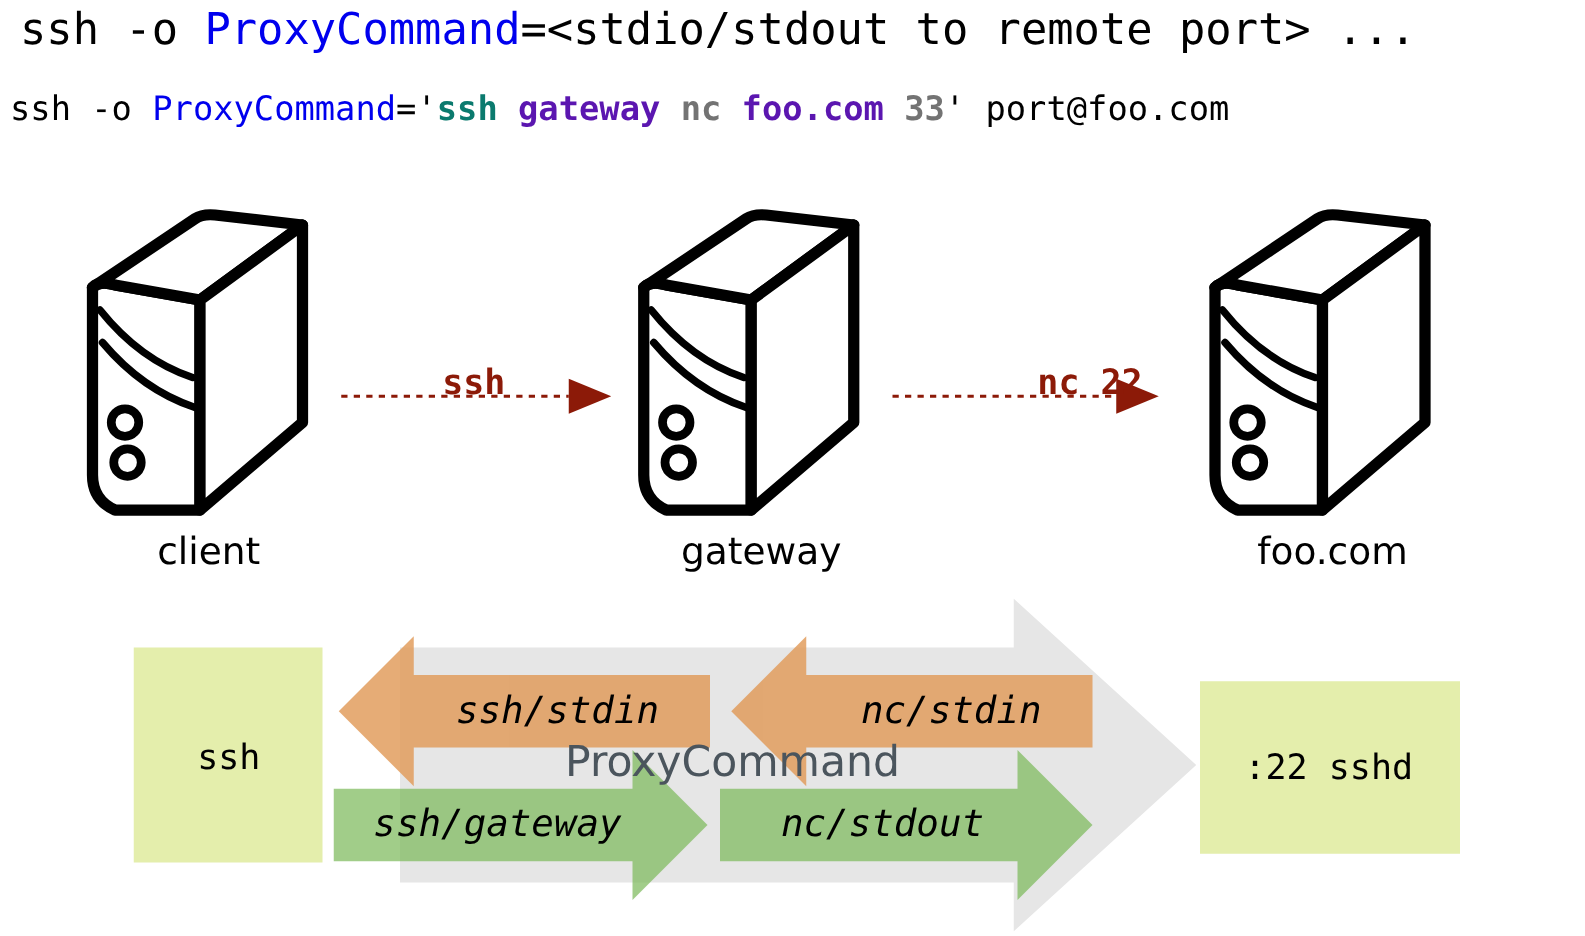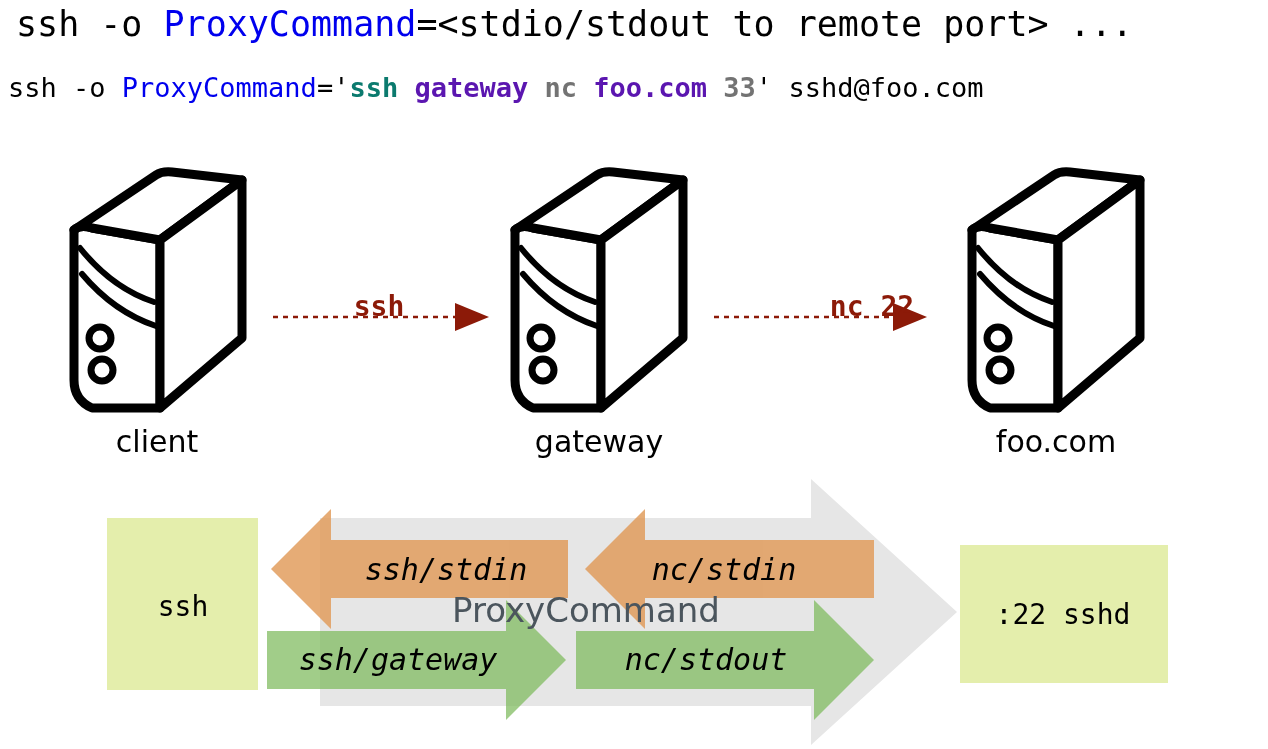--- a/index.html
+++ b/index.html
@@ -51,20 +51,21 @@
 
   
   .host-label {
     position: absolute;
     font-family: "DejaVu Sans", sans-serif;
     font-size: 30px;
     color: #000000;
     text-align: center;
     white-space: nowrap;
     transform: translateX(-50%);
+    margin-left: 10px;
   }
 
   
   .flow-label {
     position: absolute;
     font-family: "DejaVu Sans Mono", monospace;
     font-size: 30px;
     color: #000000;
     white-space: nowrap;
     transform: translate(-50%, -50%);
@@ -96,21 +97,21 @@
     color: #8c1a08;
     white-space: nowrap;
     transform: translate(-50%, -50%);
   }
 </style>
 </head>
 <body>
 
 <div class="cmd-line" id="cmd-line-1"><span>ssh -o </span><span class="tok-blue">ProxyCommand</span><span>=&lt;stdio/stdout to remote port&gt; ...</span></div>
 
-<div class="cmd-line" id="cmd-line-2"><span>ssh -o </span><span class="tok-blue">ProxyCommand</span><span>='</span><span class="tok-teal">ssh</span><span> </span><span class="tok-purple">gateway</span><span> </span><span class="tok-green">nc</span><span> </span><span class="tok-purple">foo.com</span><span> </span><span class="tok-green">33</span><span>'</span><span> sshd@foo.com</span></div>
+<div class="cmd-line" id="cmd-line-2"><span>ssh -o </span><span class="tok-blue">ProxyCommand</span><span>='</span><span class="tok-teal">ssh</span><span> </span><span class="tok-purple">gateway</span><span> </span><span class="tok-green">nc</span><span> </span><span class="tok-purple">foo.com</span><span> </span><span class="tok-green">33</span><span>'</span><span> port@foo.com</span></div>
 
 <svg class="layer" id="topology-layer" width="1268" height="749">
 
   <defs>
     <g id="server-tower">
 
       <path d="M 2 60 L 2 210 Q 2 230 20 238 L 88 238 L 88 70 L 20 58 Q 8 54 2 60 Z" fill="#ffffff" stroke="#000000" stroke-width="9" stroke-linejoin="round"></path>
 
       <path d="M 2 60 Q 8 54 20 58 L 88 70 L 170 10 L 100 2 Q 90 1 84 5 Z" fill="#ffffff" stroke="#000000" stroke-width="9" stroke-linejoin="round"></path>
 
@@ -169,18 +170,18 @@
 
   <g opacity="0.72">
     <path d="M 267 631 L 506 631 L 506 600 L 566 660 L 506 720 L 506 689 L 267 689 Z" fill="#7dba5c"></path>
     <path d="M 576 631 L 814 631 L 814 600 L 874 660 L 814 720 L 814 689 L 576 689 Z" fill="#7dba5c"></path>
   </g>
 </svg>
 
 <div id="proxycommand-label" style="left:586px; top:610px;">ProxyCommand</div>
 
 <div class="flow-label" style="left:446px; top:569px;">ssh/stdin</div>
-<div class="flow-label" style="left:724px; top:569px;">nc/stdin</div>
+<div class="flow-label" style="left:761px; top:569px;">nc/stdin</div>
 <div class="flow-label" style="left:398px; top:659px;">ssh/gateway</div>
 <div class="flow-label" style="left:706px; top:659px;">nc/stdout</div>
 
 <div class="box-label" style="left:183px; top:606px;">ssh</div>
 <div class="box-label" style="left:1063px; top:614px;">:22 sshd</div>
 
 </body></html>

